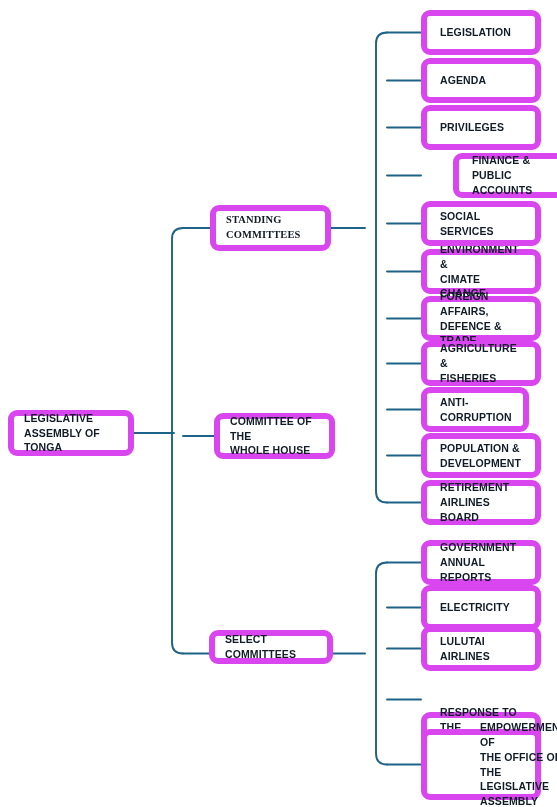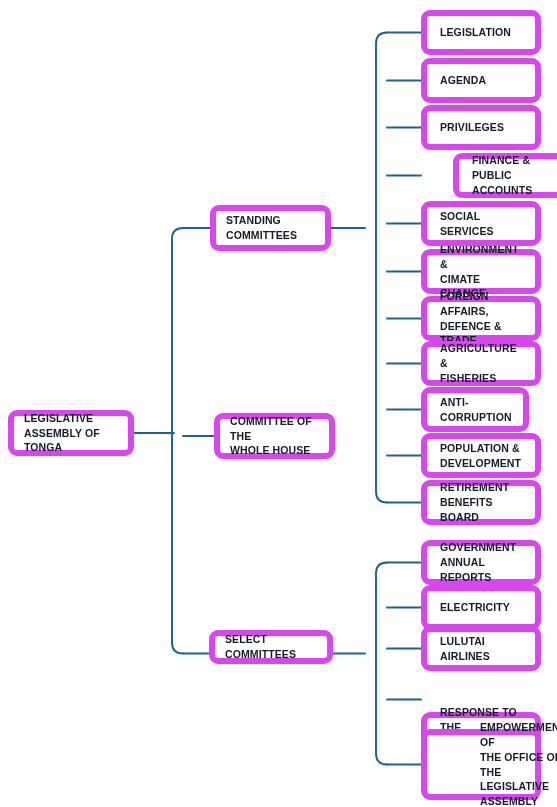--- a/index.html
+++ b/index.html
@@ -80,21 +80,21 @@
       <path d="M387 562.5 H421" fill="none" stroke="#1d6287" stroke-width="1.9" stroke-linecap="round"></path>
       <path d="M387 607.5 H421" fill="none" stroke="#1d6287" stroke-width="1.9" stroke-linecap="round"></path>
       <path d="M387 648.5 H421" fill="none" stroke="#1d6287" stroke-width="1.9" stroke-linecap="round"></path>
       <path d="M387 699.5 H421" fill="none" stroke="#1d6287" stroke-width="1.9" stroke-linecap="round"></path>
       <path d="M387 764.5 H421" fill="none" stroke="#1d6287" stroke-width="1.9" stroke-linecap="round"></path>
     </svg>
 <div class="node root" style="left: 8px; top: 410px; width: 126px; height: 46px;">
       <span class="label">LEGISLATIVE
 ASSEMBLY OF TONGA</span>
     </div>
-    <div class="node mid" style="left: 210px; top: 205px; width: 121px; height: 46px;">
+    <div class="node mid" style="left: 210px; top: 205px; width: 121px; height: 46px; font-family: Liberation Serif, serif;">
       <span class="label">STANDING
 COMMITTEES</span>
     </div>
     <div class="node leaf" style="left: 421px; top: 10px; width: 120px; height: 45px;">
       <span class="label">LEGISLATION</span>
     </div>
     <div class="node leaf" style="left: 421px; top: 58px; width: 120px; height: 45px;">
       <span class="label">AGENDA</span>
     </div>
     <div class="node leaf" style="left: 421px; top: 105px; width: 120px; height: 45px;">
@@ -121,21 +121,21 @@
     </div>
     <div class="node leaf" style="left: 421px; top: 387px; width: 108px; height: 45px;">
       <span class="label">ANTI-CORRUPTION</span>
     </div>
     <div class="node leaf" style="left: 421px; top: 433px; width: 120px; height: 45px;">
       <span class="label">POPULATION &amp;
 DEVELOPMENT</span>
     </div>
     <div class="node leaf" style="left: 421px; top: 480px; width: 120px; height: 45px;">
       <span class="label">RETIREMENT
-BENEFITS BOARD</span>
+AIRLINES BOARD</span>
     </div>
     <div class="node mid" style="left: 214px; top: 413px; width: 121px; height: 46px;">
       <span class="label">COMMITTEE OF THE
 WHOLE HOUSE</span>
     </div>
     <div class="node mid" style="left: 209px; top: 630px; width: 124px; height: 34px;">
       <span class="label">SELECT COMMITTEES</span>
     </div>
     <div class="node leaf" style="left: 421px; top: 540px; width: 120px; height: 45px;">
       <span class="label">GOVERNMENT

